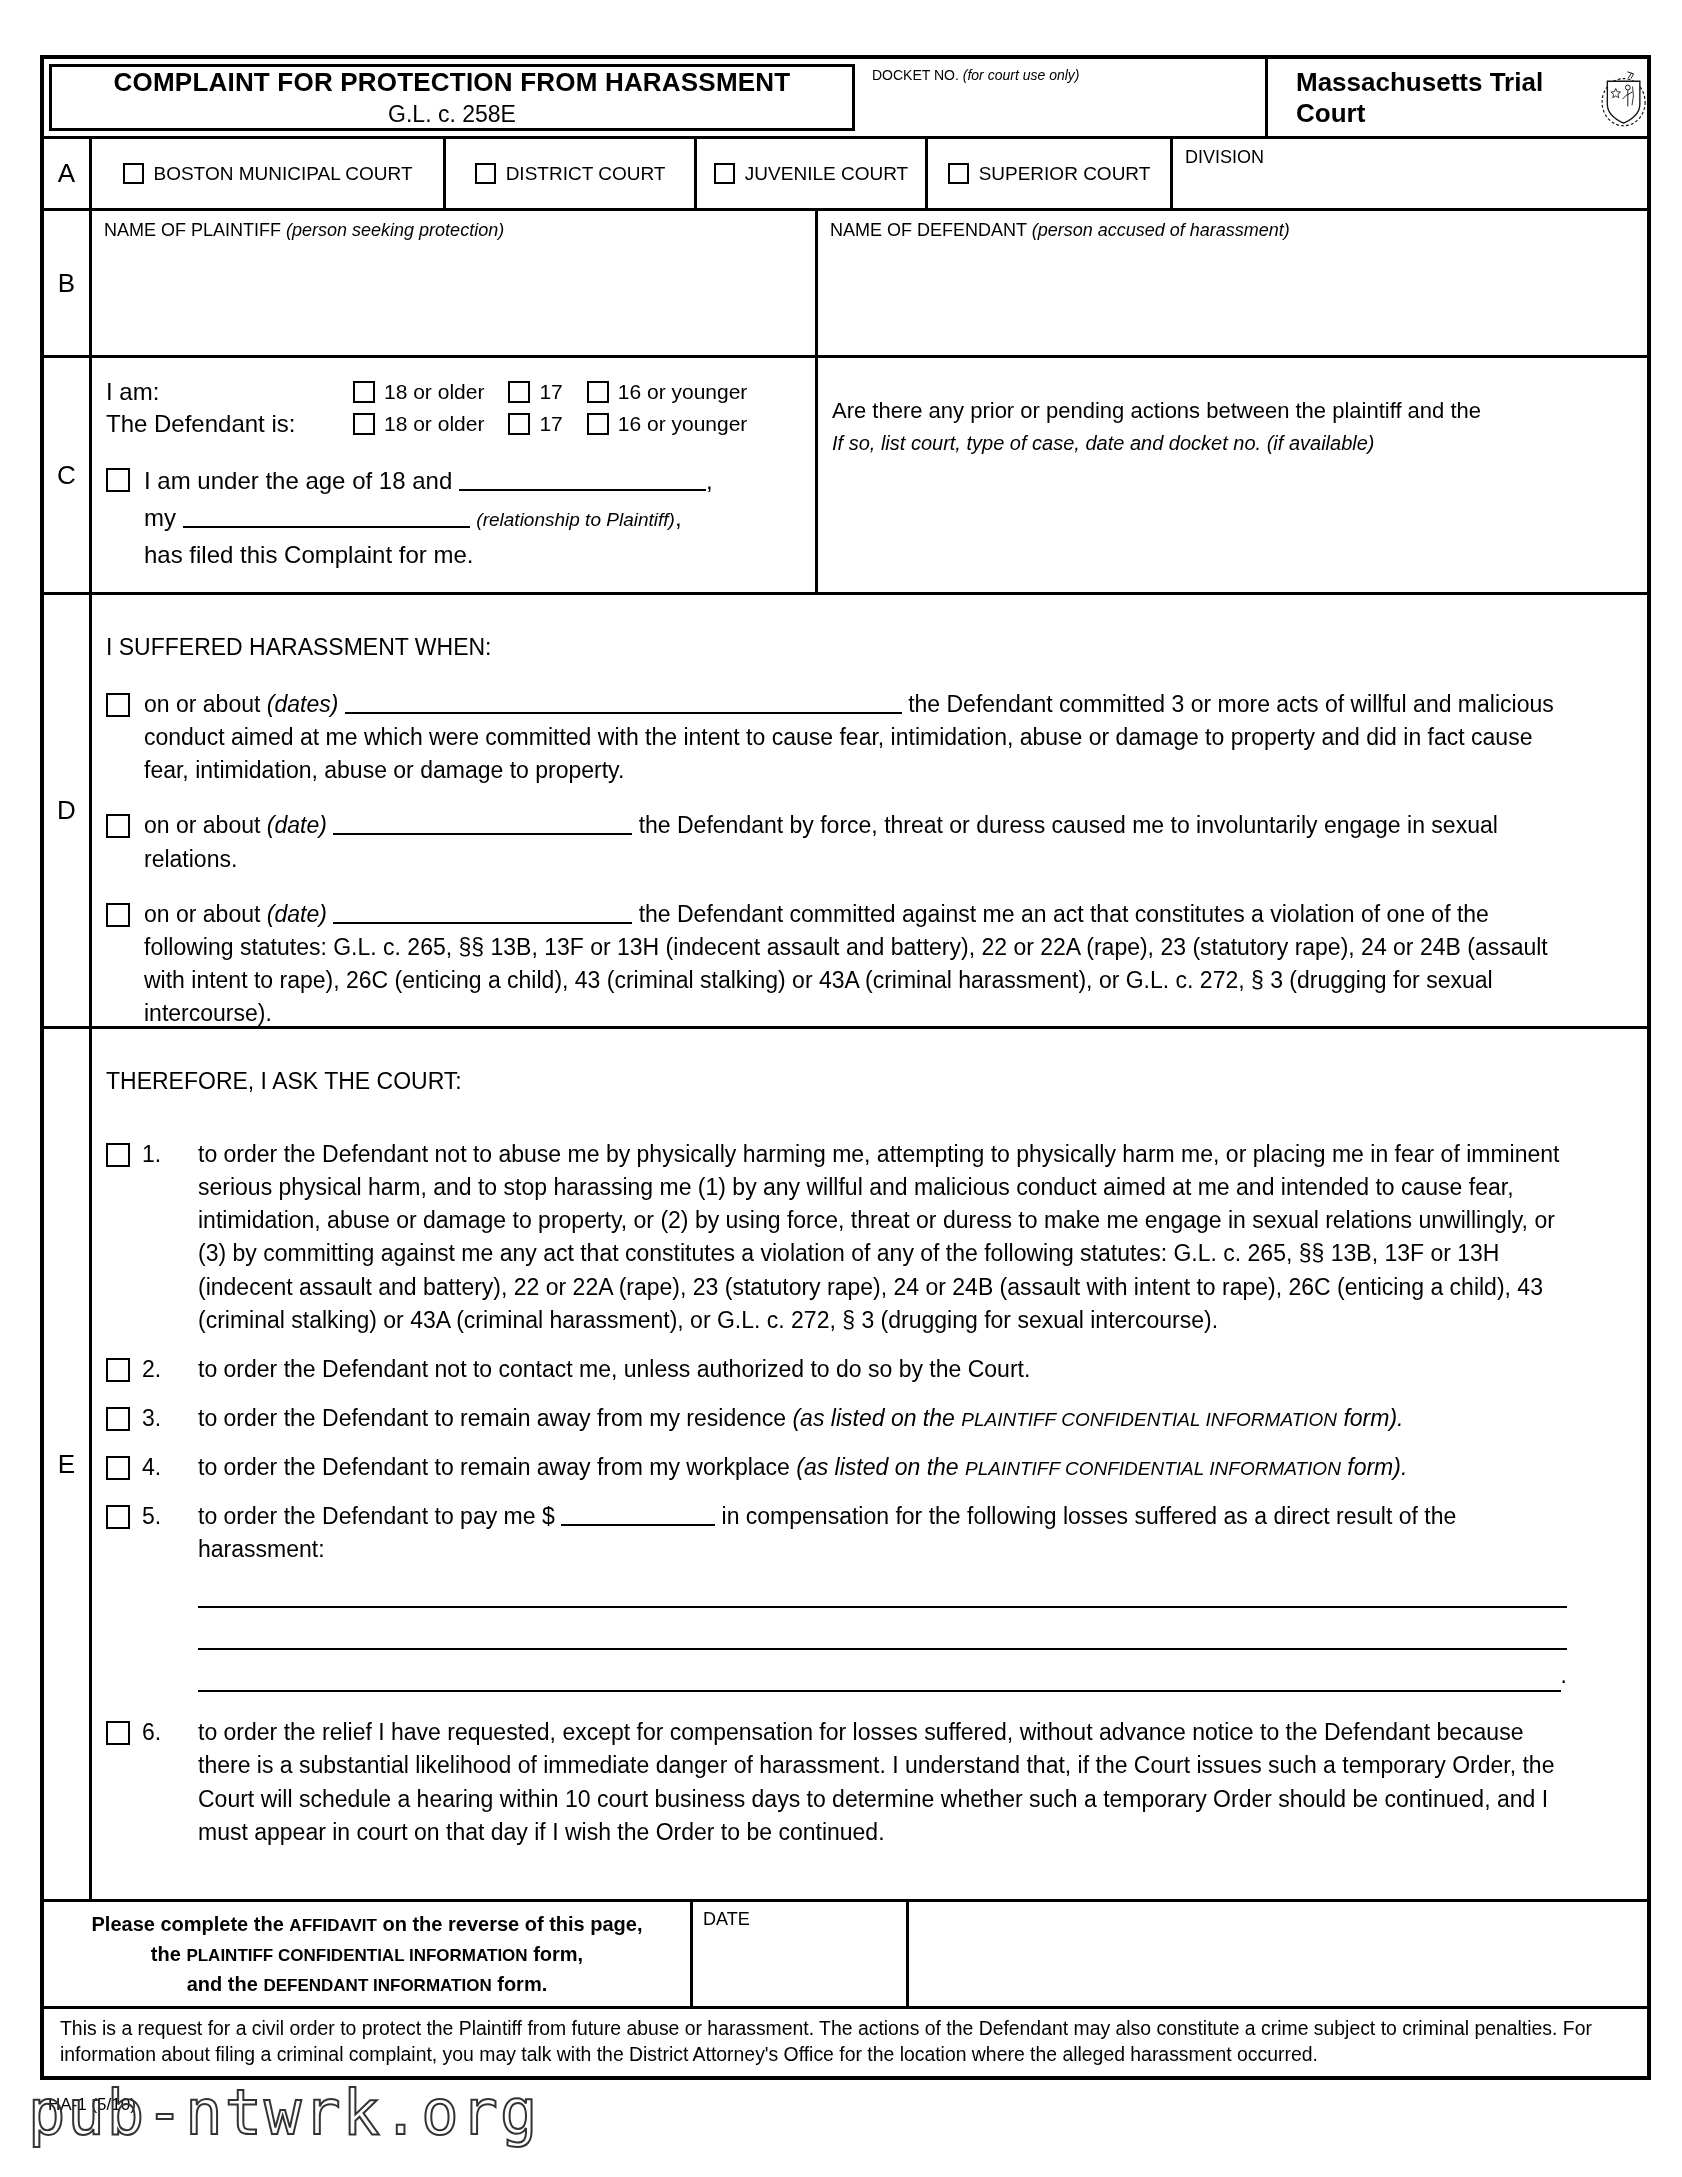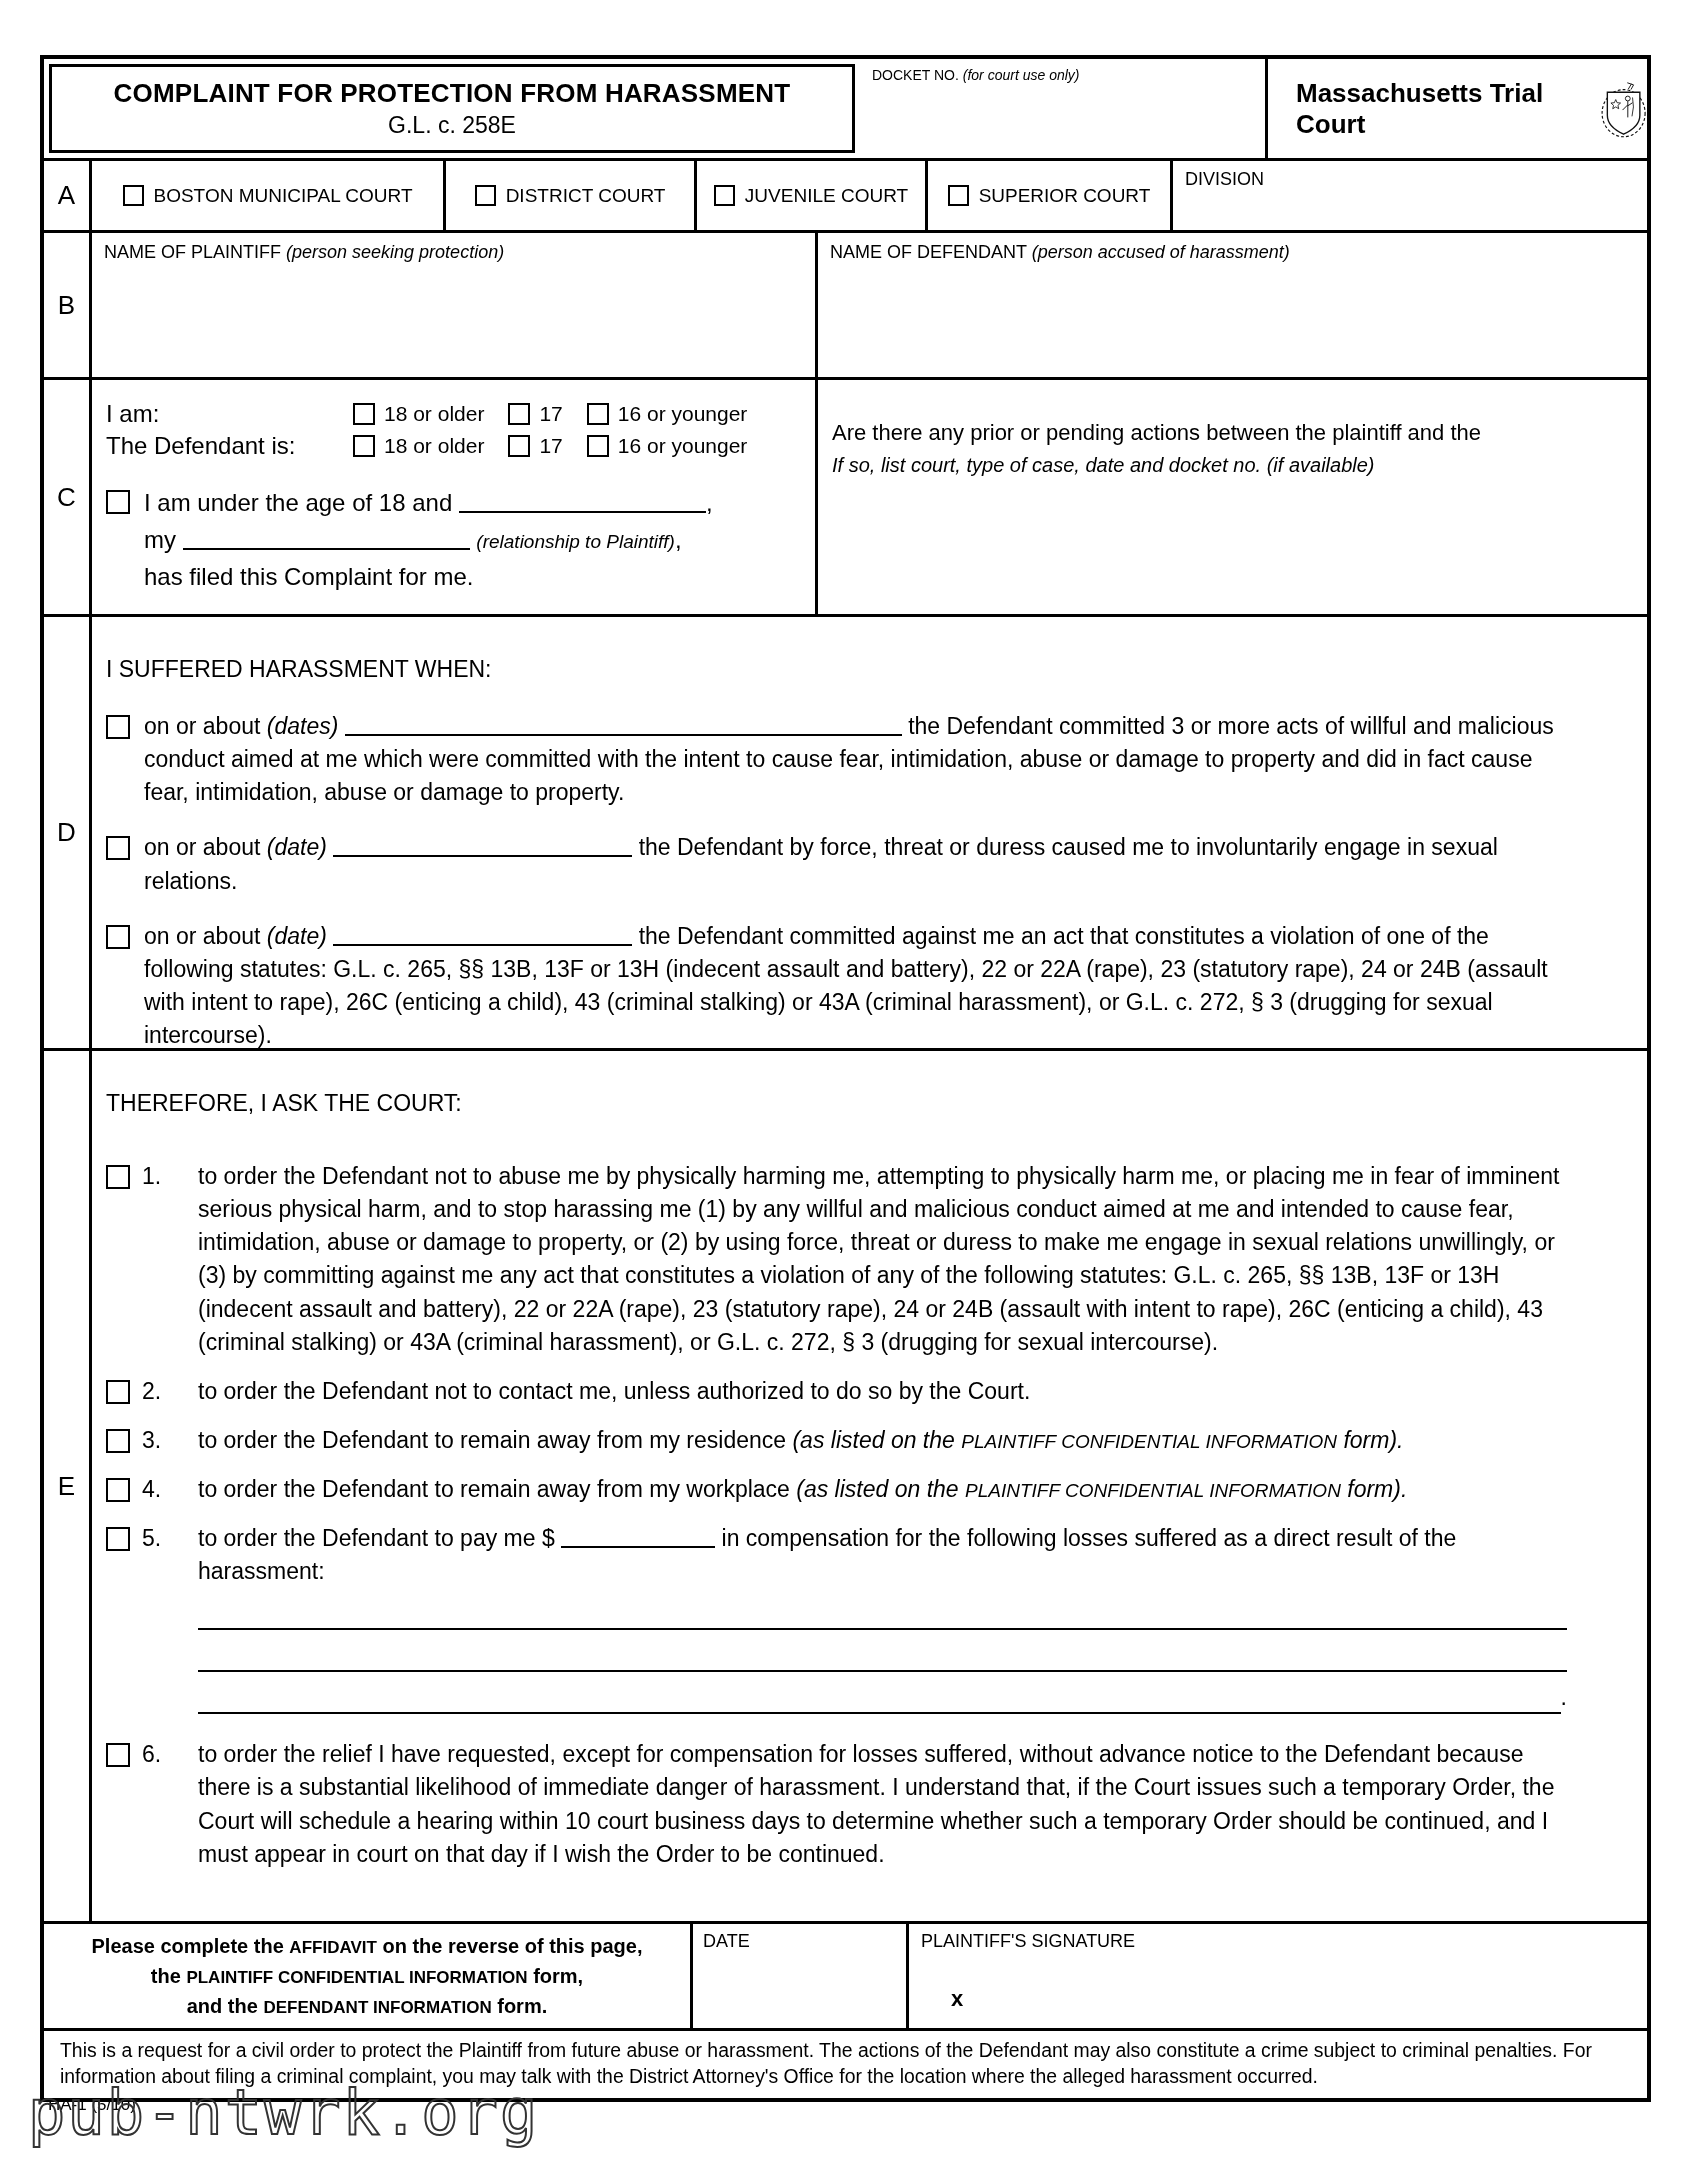--- a/index.html
+++ b/index.html
@@ -2,21 +2,21 @@
 <html><head>
 <meta charset="utf-8">
 <style>
   * { box-sizing: border-box; margin: 0; padding: 0; }
   body { background: #fff; font-family: "Liberation Sans", sans-serif; color: #000; }
   .page { position: relative; width: 1683px; height: 2177px; background: #fff; overflow: hidden; }
   .form { position: absolute; left: 40px; top: 55px; width: 1611px; border: 4px solid #000; background: #fff; }
   .row { display: flex; border-bottom: 3px solid #000; }
 
   
-  .header-row { height: 102px; }
+  .header-row { height: 80px; }
   .title-box { width: 806px; flex: none; border: 3px solid #000; margin: 5px; display: flex; flex-direction: column; align-items: center; justify-content: center; }
   .title { font-weight: bold; font-size: 26px; letter-spacing: 0.2px; }
   .subtitle { font-size: 23px; margin-top: 3px; }
   .docket-cell { flex: 1; padding: 8px 12px; font-size: 14px; }
   .docket-note { font-style: italic; }
   .court-cell { width: 382px; flex: none; border-left: 3px solid #000; display: flex; align-items: center; justify-content: center; gap: 10px; padding-left: 28px; }
   .court-name { font-weight: bold; font-size: 26px; }
   .seal-svg { width: 52px; height: 66px; }
 
   
@@ -322,24 +322,20 @@
         </div>
         <div>
           <span>and the</span>
           <span class="instr-caps">DEFENDANT INFORMATION</span>
           <span>form.</span>
         </div>
       </div>
       <div class="date-cell">
         <span>DATE</span>
       </div>
-      <div class="sig-cell">
-        <span>PLAINTIFF'S SIGNATURE</span>
-        <span class="sig-x">x</span>
-      </div>
     </div>
 
     <div class="row notice-row">
       <span>This is a request for a civil order to protect the Plaintiff from future abuse or harassment. The actions of the Defendant may also constitute a crime subject to criminal penalties. For information about filing a criminal complaint, you may talk with the District Attorney's Office for the location where the alleged harassment occurred.</span>
     </div>
   </div>
 
   <div class="form-number">HA-1 (5/10)</div>
   <div class="watermark">pub-ntwrk.org</div>
 </div>

